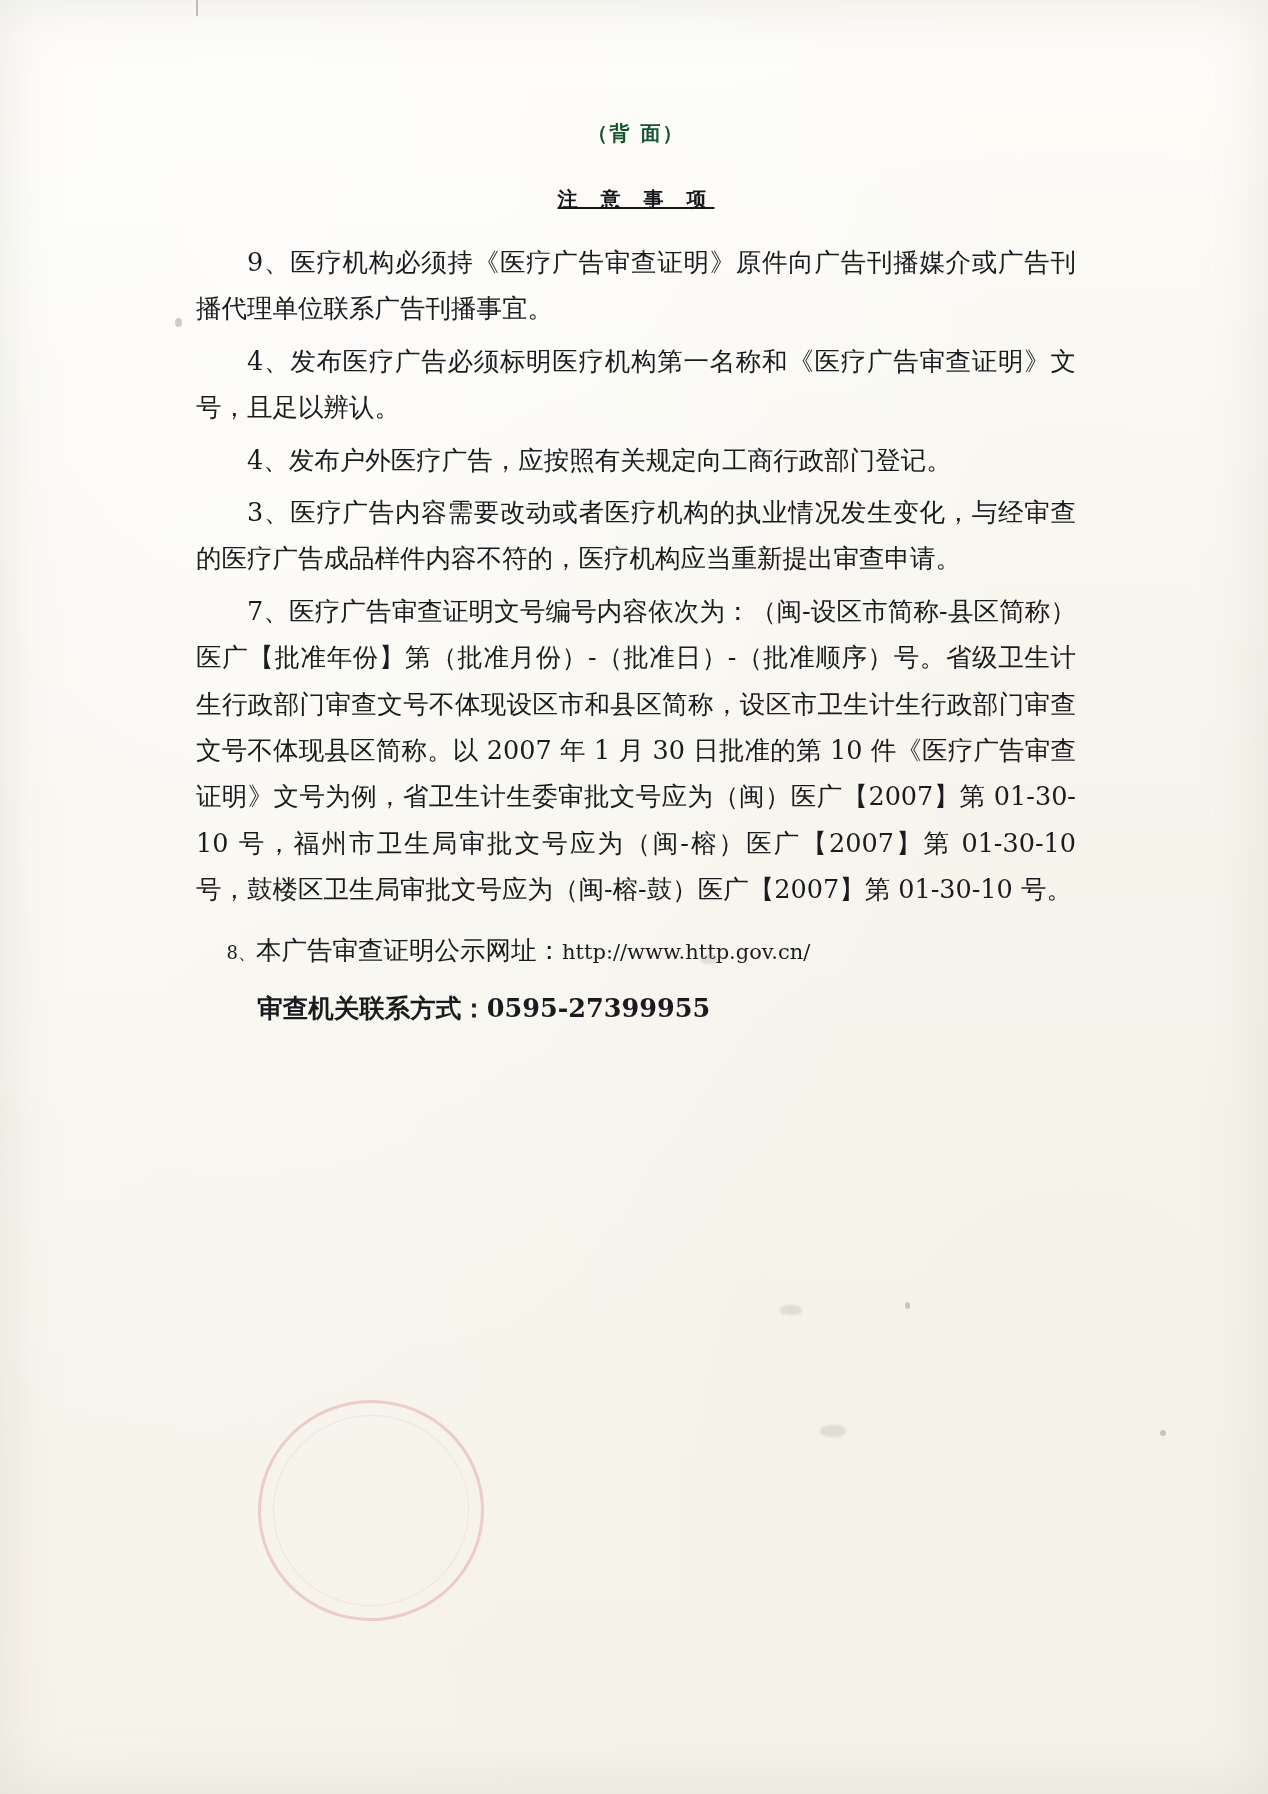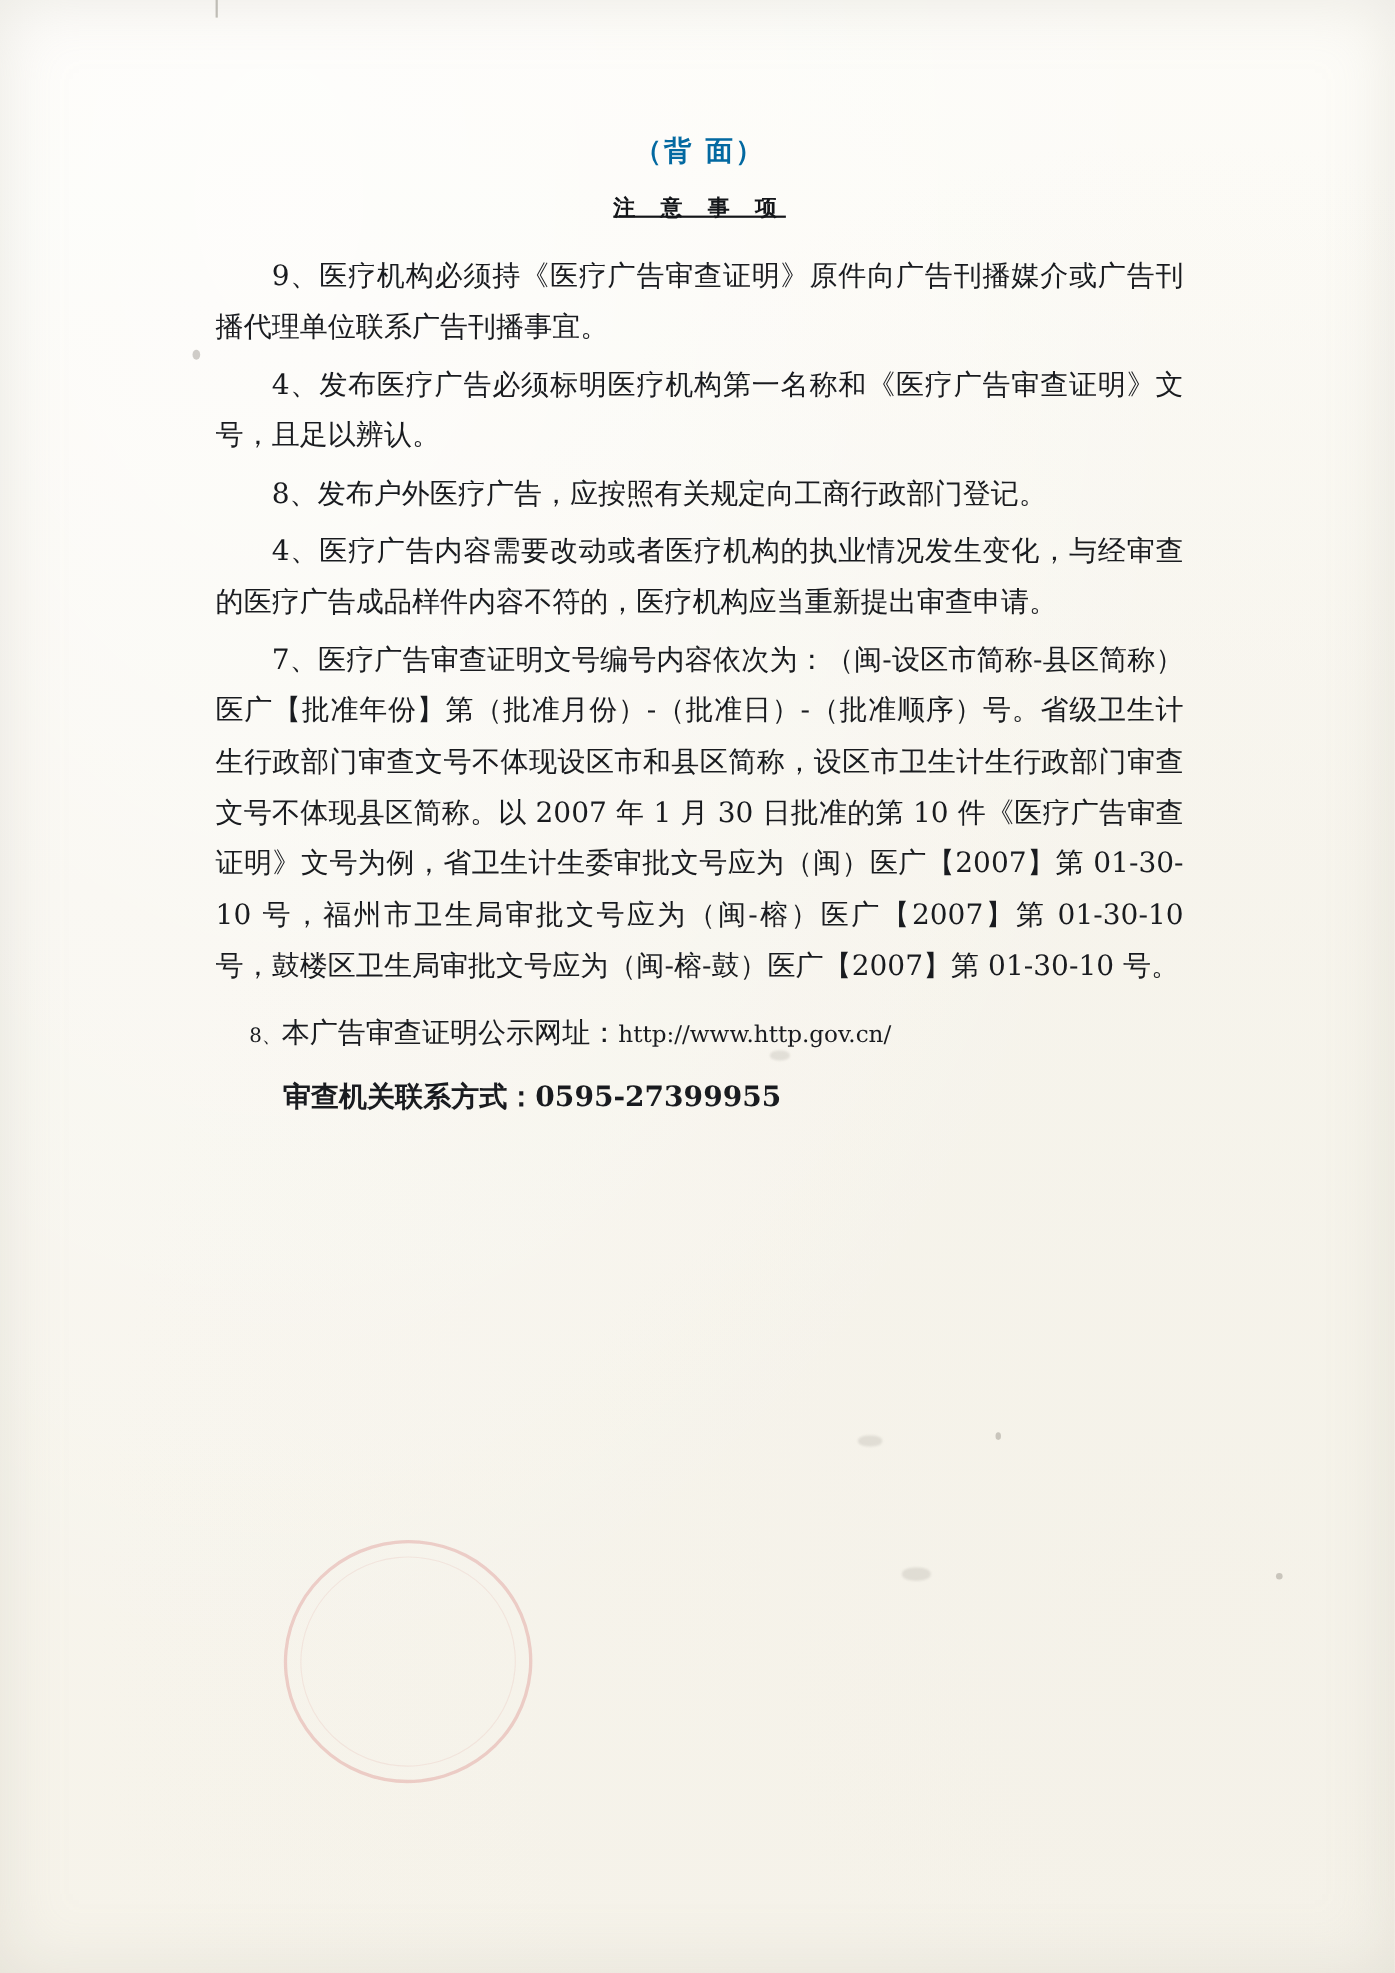--- a/index.html
+++ b/index.html
@@ -37,25 +37,25 @@
     padding: 0;
   }
   .content {
     position: absolute;
     left: 196px;
     top: 120px;
     width: 880px;
   }
   .title-face {
     text-align: center;
-    font-size: 25px;
+    font-size: 20px;
     font-weight: bold;
     letter-spacing: 2px;
-    margin-bottom: 22px;
-    color: #0369a1;
+    margin-bottom: 39px;
+    color: #14532d;
   }
   .title-notes {
     text-align: center;
     font-size: 20px;
     font-weight: bold;
     letter-spacing: 8px;
     margin-bottom: 26px;
     color: #14161a;
     text-decoration: underline;
   }
@@ -147,22 +147,22 @@
   <div class="top-mark"></div>
 
   <div class="content">
 
     <div class="title-face">（背 面）</div>
 
     <div class="title-notes">注 意 事 项</div>
 
     <p class="para">9、医疗机构必须持《医疗广告审查证明》原件向广告刊播媒介或广告刊播代理单位联系广告刊播事宜。</p>
     <p class="para">4、发布医疗广告必须标明医疗机构第一名称和《医疗广告审查证明》文号，且足以辨认。</p>
-    <p class="para">8、发布户外医疗广告，应按照有关规定向工商行政部门登记。</p>
-    <p class="para">4、医疗广告内容需要改动或者医疗机构的执业情况发生变化，与经审查的医疗广告成品样件内容不符的，医疗机构应当重新提出审查申请。</p>
+    <p class="para">4、发布户外医疗广告，应按照有关规定向工商行政部门登记。</p>
+    <p class="para">3、医疗广告内容需要改动或者医疗机构的执业情况发生变化，与经审查的医疗广告成品样件内容不符的，医疗机构应当重新提出审查申请。</p>
     <p class="para">7、医疗广告审查证明文号编号内容依次为：（闽-设区市简称-县区简称）医广【批准年份】第（批准月份）-（批准日）-（批准顺序）号。省级卫生计生行政部门审查文号不体现设区市和县区简称，设区市卫生计生行政部门审查文号不体现县区简称。以 2007 年 1 月 30 日批准的第 10 件《医疗广告审查证明》文号为例，省卫生计生委审批文号应为（闽）医广【2007】第 01-30-10 号，福州市卫生局审批文号应为（闽-榕）医广【2007】第 01-30-10 号，鼓楼区卫生局审批文号应为（闽-榕-鼓）医广【2007】第 01-30-10 号。</p>
 
     <p class="para-small-num">
       <sub class="small-idx">8、</sub><span>本广告审查证明公示网址：</span><span class="url">http://www.http.gov.cn/</span>
     </p>
 
     <p class="contact">审查机关联系方式：0595-27399955</p>
 
   </div>
 

